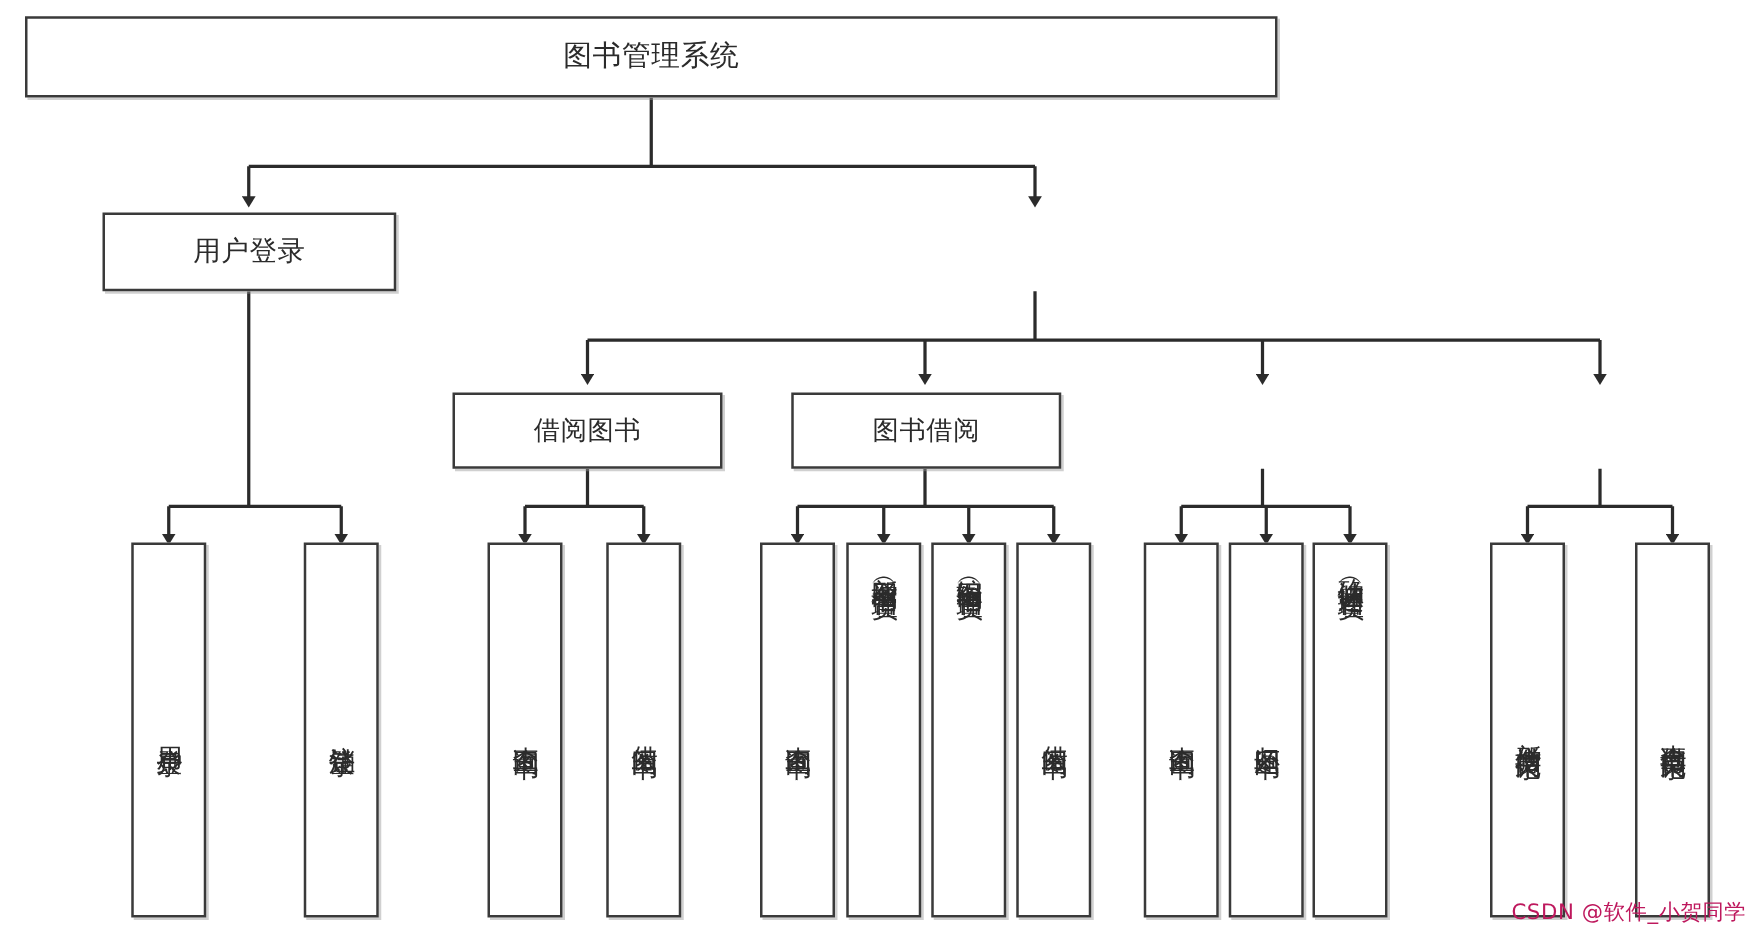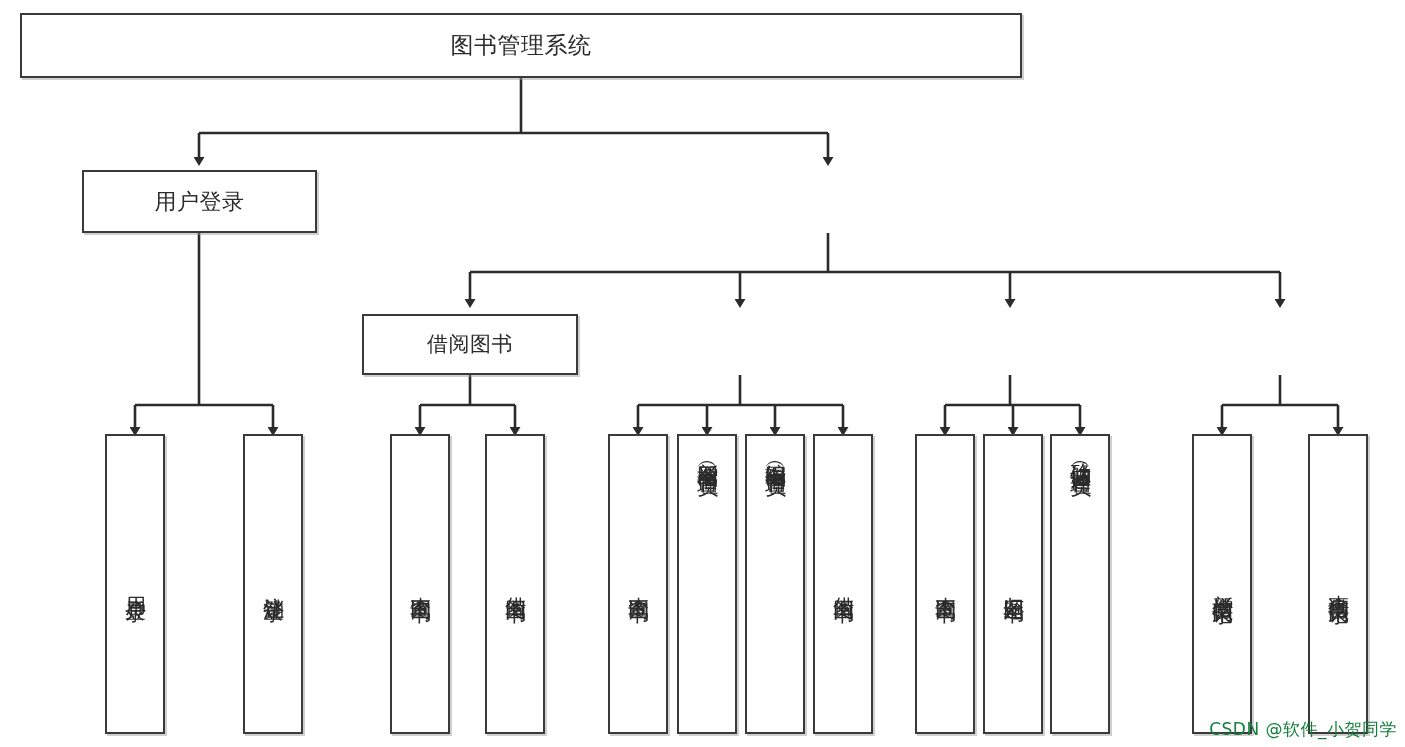--- a/index.html
+++ b/index.html
@@ -58,21 +58,21 @@
   }
   .node.leaf.mid {
     align-items: center;
     padding-top: 0;
   }
   .watermark {
     position: absolute;
     right: 8px;
     bottom: 6px;
     font-size: 17px;
-    color: #15803d;
+    color: #be185d;
     letter-spacing: 0.5px;
     white-space: nowrap;
   }
 </style>
 </head>
 <body>
 
 <div id="canvas">
 
   <svg id="wires" viewBox="0 0 1405 747" xmlns="http://www.w3.org/2000/svg">
@@ -129,20 +129,23 @@
     <span class="lbl">图书管理系统</span>
   </div>
 
   <div class="node lvl2" style="left:82px; top:170px; width:235px; height:63px;">
     <span class="lbl">用户登录</span>
   </div>
 
   <div class="node lvl3" style="left:362px; top:314px; width:216px; height:61px;">
     <span class="lbl">借阅图书</span>
   </div>
+  <div class="node lvl3" style="left:633px; top:314px; width:216px; height:61px;">
+    <span class="lbl">图书借阅</span>
+  </div>
 
   <div class="node leaf mid" style="left:105px; top:434px; width:60px; height:300px;">
     <span class="lbl">用户登录</span>
   </div>
   <div class="node leaf mid" style="left:243px; top:434px; width:60px; height:300px;">
     <span class="lbl">注销登录</span>
   </div>
 
   <div class="node leaf mid" style="left:390px; top:434px; width:60px; height:300px;">
     <span class="lbl">查询图书</span>

